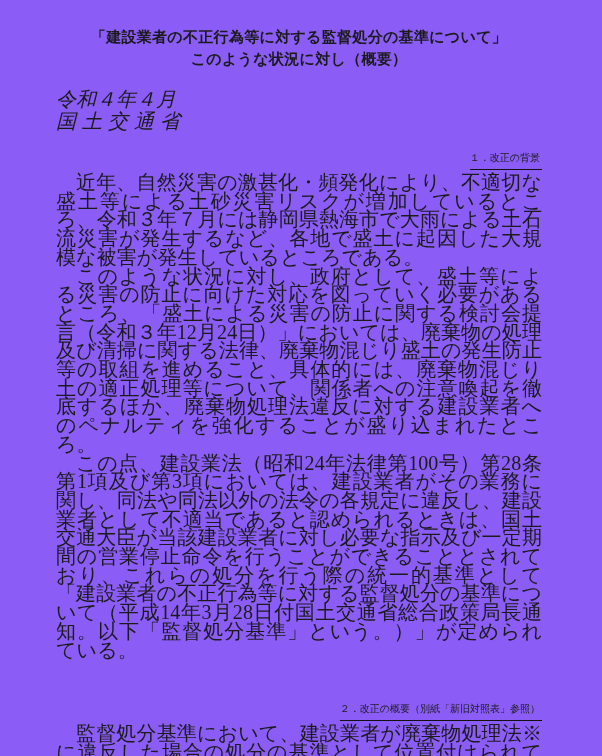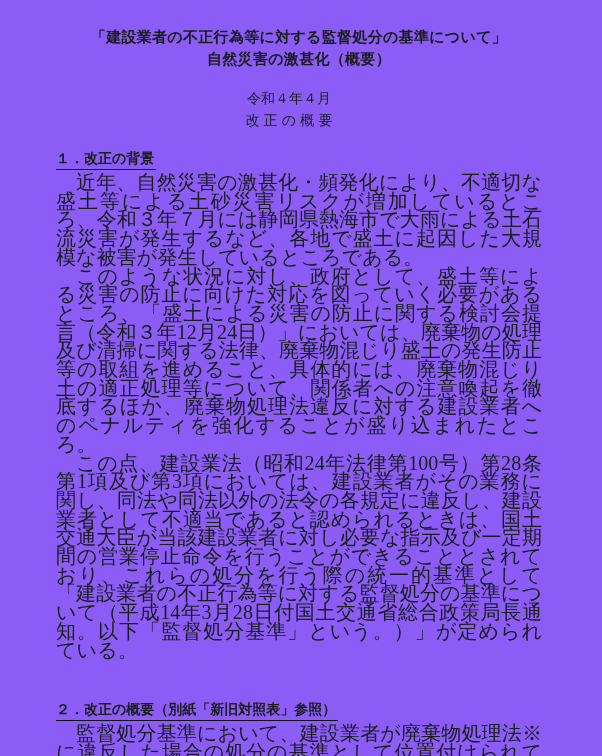--- a/index.html
+++ b/index.html
@@ -21,38 +21,40 @@
   .title-block {
     text-align: center;
     font-family: "Liberation Sans", "DejaVu Sans", sans-serif;
     font-weight: bold;
     font-size: 15px;
     line-height: 22px;
     letter-spacing: 0.02em;
   }
   .meta-block {
     margin-top: 18px;
-    text-align: center;
+    text-align: left;
     padding-right: 20px;
-    font-size: 14px;
+    font-size: 20px;
     line-height: 22px;
+    font-style: italic;
   }
   .org {
     letter-spacing: 0.30em;
     margin-right: -0.30em;
   }
   section { margin: 0; }
   .sec-1 { margin-top: 16px; }
   .sec-2 { margin-top: 40px; }
   .sec-heading {
     margin: 0 0 3px 0;
     font-family: "Liberation Sans", "DejaVu Sans", sans-serif;
-    font-weight: bold;
-    font-size: 14px;
+    font-weight: normal;
+    font-size: 10px;
     line-height: 20px;
+    text-align: right;
   }
   .sec-heading .u {
     display: inline-block;
     border-bottom: 1.6px solid #111;
     padding: 0 2px 1px 0;
   }
   .para {
     margin: 0;
     font-size: 20px;
     line-height: 18.7px;
@@ -67,26 +69,26 @@
     text-indent: 0;
   }
 </style>
 </head>
 <body>
 
 <div class="page">
 
   <div class="title-block">
     <div>「建設業者の不正行為等に対する監督処分の基準について」</div>
-    <div>自然災害の激甚化（概要）</div>
+    <div>このような状況に対し（概要）</div>
   </div>
 
   <div class="meta-block">
     <div>令和４年４月</div>
-    <div class="org">改正の概要</div>
+    <div class="org">国土交通省</div>
   </div>
 
   <section class="sec-1">
     <h2 class="sec-heading">
       <span class="u">１．改正の背景</span>
     </h2>
     <p class="para">近年、自然災害の激甚化・頻発化により、不適切な盛土等による土砂災害リスクが増加しているところ、令和３年７月には静岡県熱海市で大雨による土石流災害が発生するなど、各地で盛土に起因した大規模な被害が発生しているところである。</p>
     <p class="para">このような状況に対し、政府として、盛土等による災害の防止に向けた対応を図っていく必要があるところ、「盛土による災害の防止に関する検討会提言（令和３年12月24日）」においては、廃棄物の処理及び清掃に関する法律、廃棄物混じり盛土の発生防止等の取組を進めること、具体的には、廃棄物混じり土の適正処理等について、関係者への注意喚起を徹底するほか、廃棄物処理法違反に対する建設業者へのペナルティを強化することが盛り込まれたところ。</p>
     <p class="para">この点、建設業法（昭和24年法律第100号）第28条第1項及び第3項においては、建設業者がその業務に関し、同法や同法以外の法令の各規定に違反し、建設業者として不適当であると認められるときは、国土交通大臣が当該建設業者に対し必要な指示及び一定期間の営業停止命令を行うことができることとされており、これらの処分を行う際の統一的基準として「建設業者の不正行為等に対する監督処分の基準について（平成14年3月28日付国土交通省総合政策局長通知。以下「監督処分基準」という。）」が定められている。</p>
   </section>

